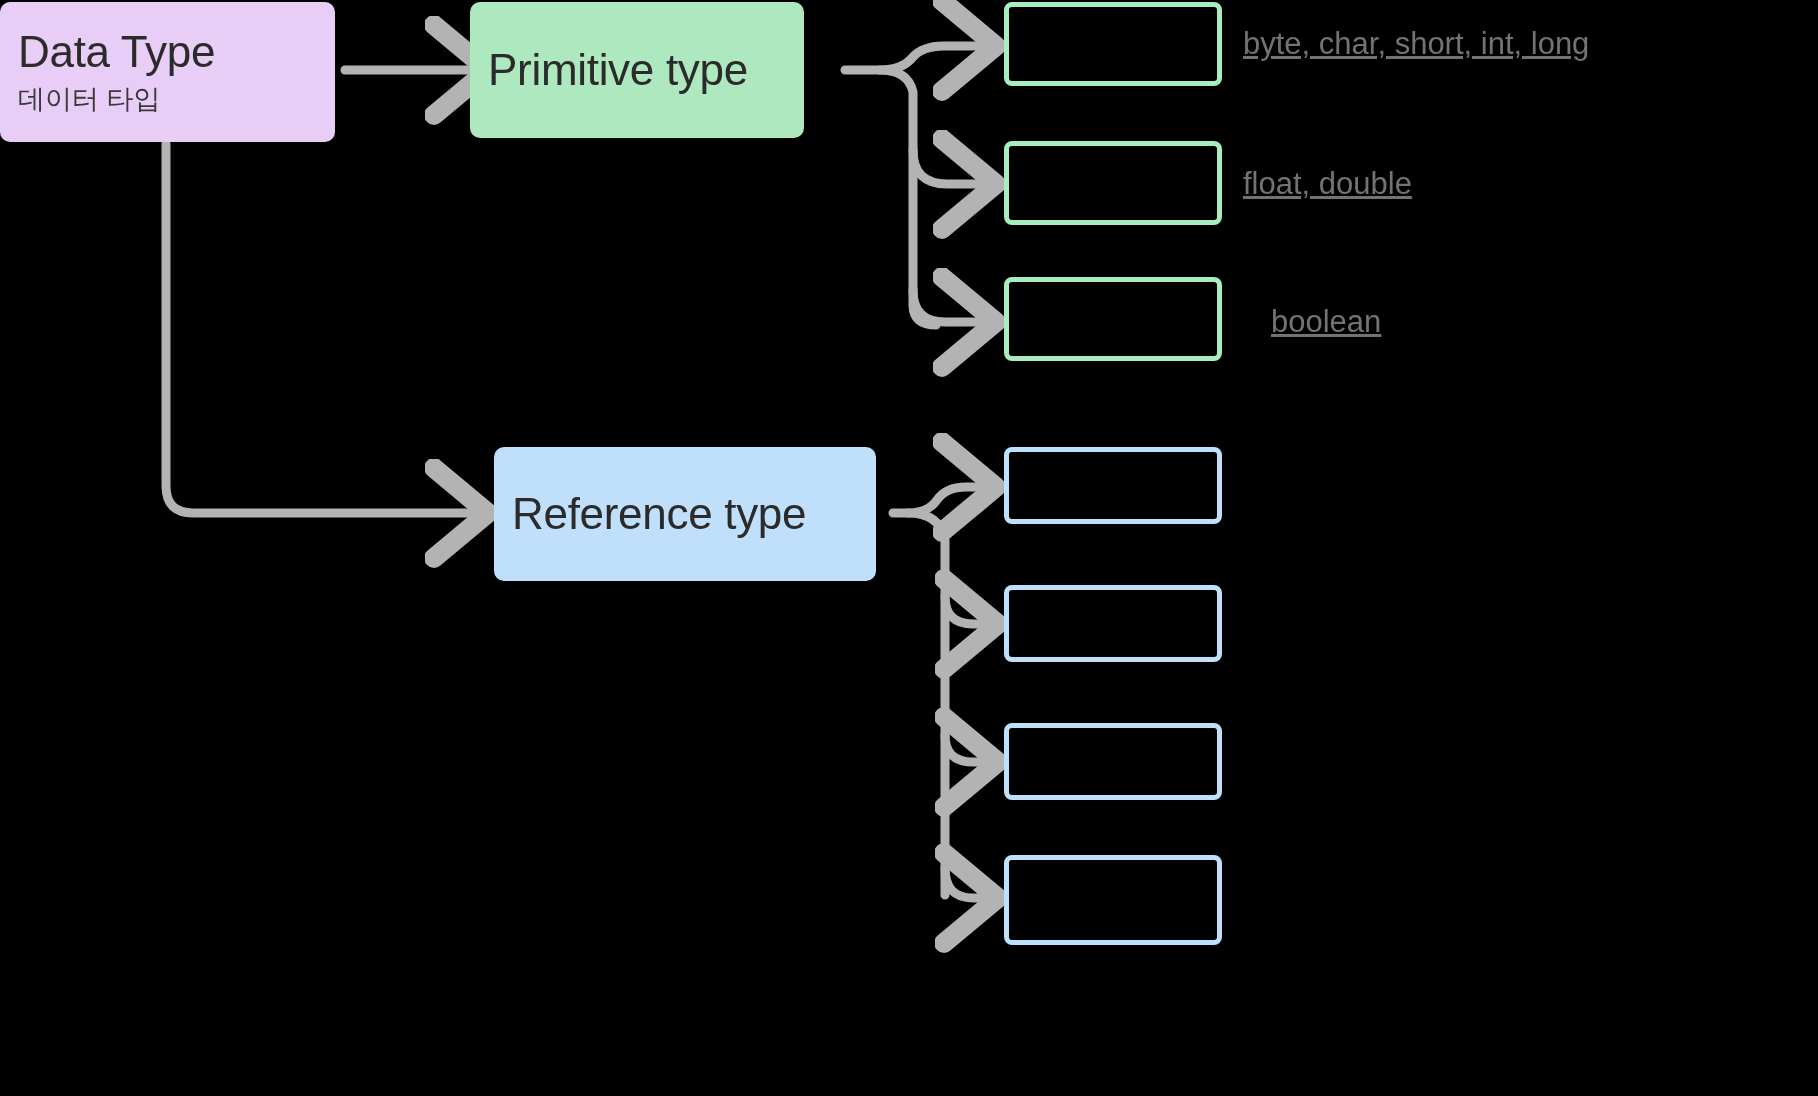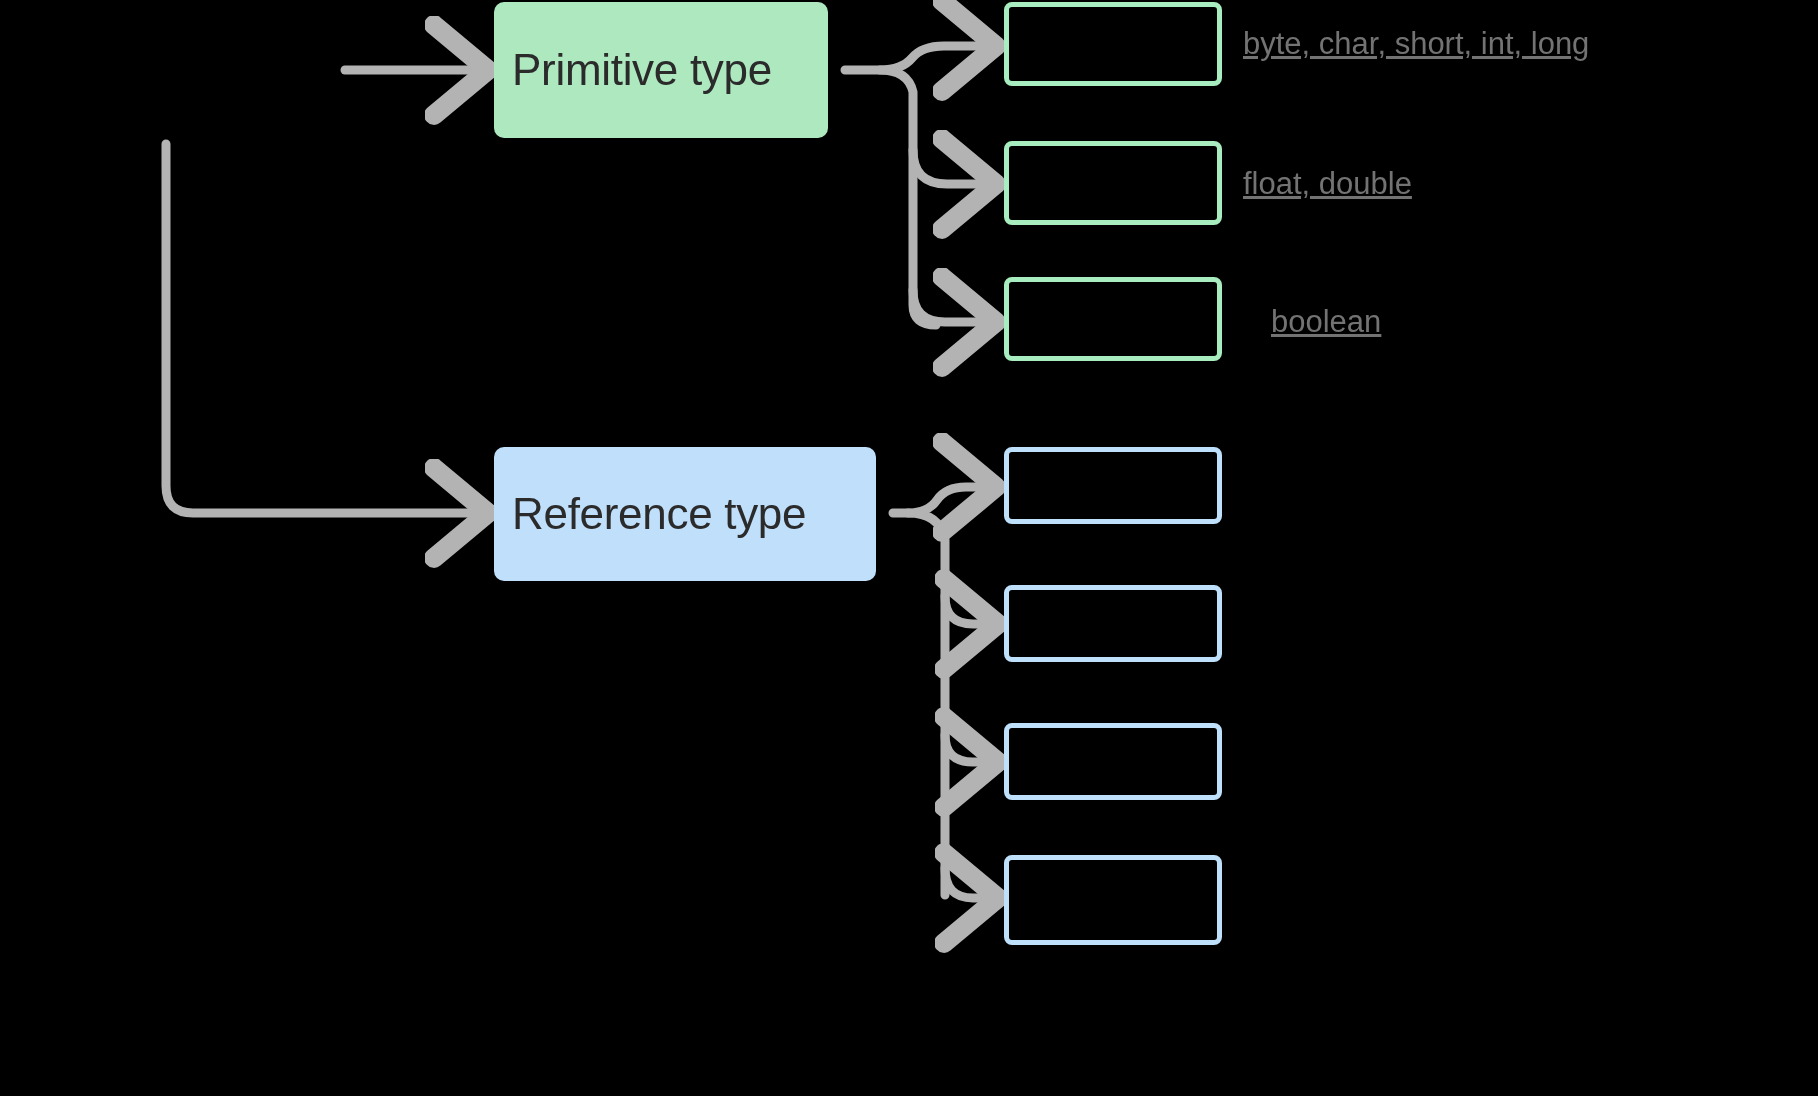--- a/index.html
+++ b/index.html
@@ -91,22 +91,26 @@
 
     <path d="M908,513 Q928,513 937,500 Q946,487 966,487 L978,487" fill="none" stroke="#b3b3b3" stroke-width="9" stroke-linecap="round" stroke-linejoin="round" marker-end="url(#ah)"></path>
 
     <path d="M945,596 Q945,624 973,624 L980,624" fill="none" stroke="#b3b3b3" stroke-width="9" stroke-linecap="round" stroke-linejoin="round" marker-end="url(#ah)"></path>
 
     <path d="M945,735 Q945,762 973,762 L980,762" fill="none" stroke="#b3b3b3" stroke-width="9" stroke-linecap="round" stroke-linejoin="round" marker-end="url(#ah)"></path>
 
     <path d="M945,868 Q945,898 973,898 L980,898" fill="none" stroke="#b3b3b3" stroke-width="9" stroke-linecap="round" stroke-linejoin="round" marker-end="url(#ah)"></path>
   </svg>
 
+  <div class="node" style="left:0px; top:2px; width:335px; height:140px; background:#e8cdf7;">
+    <div class="title">Data Type</div>
+    <div class="subtitle">데이터 타입</div>
+  </div>
 
-  <div class="node" style="left:494px; top:2px; width:334px; height:136px; background:#ade8bf;gap:8px;">
+  <div class="node" style="left:470px; top:2px; width:334px; height:136px; background:#ade8bf;gap:8px;">
     <div class="title">Primitive type</div>
   </div>
 
   <div class="node" style="left:494px; top:447px; width:382px; height:134px; background:#bfdffb;">
     <div class="title">Reference type</div>
   </div>
 
   <div class="slot slot-green" style="left:1004px; top:2px; width:218px; height:84px;"></div>
   <div class="slot slot-green" style="left:1004px; top:141px; width:218px; height:84px;"></div>
   <div class="slot slot-green" style="left:1004px; top:277px; width:218px; height:84px;"></div>

